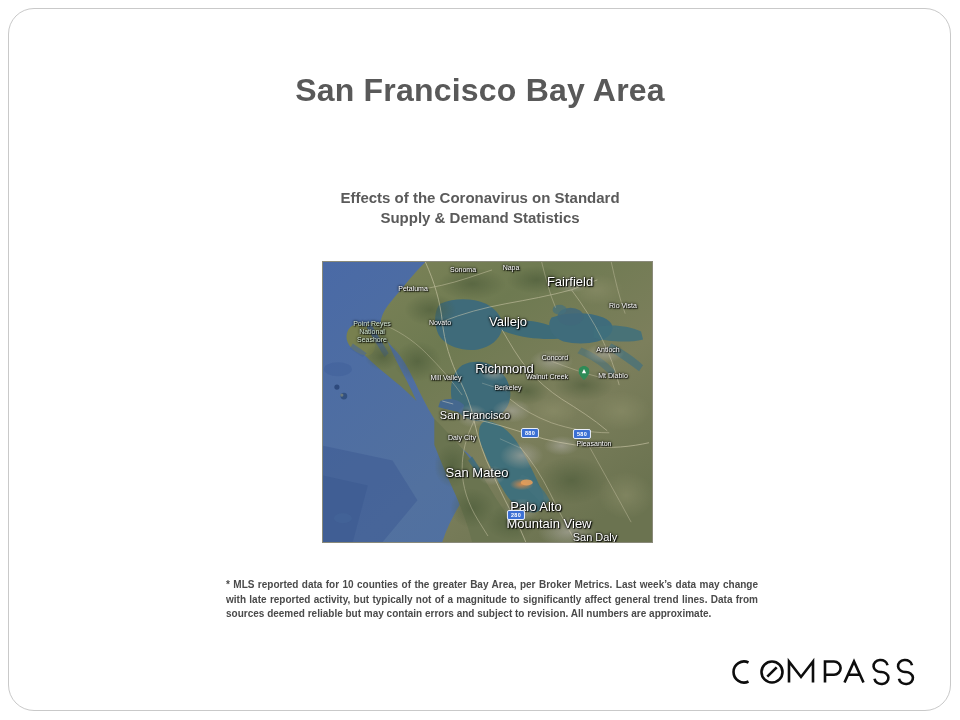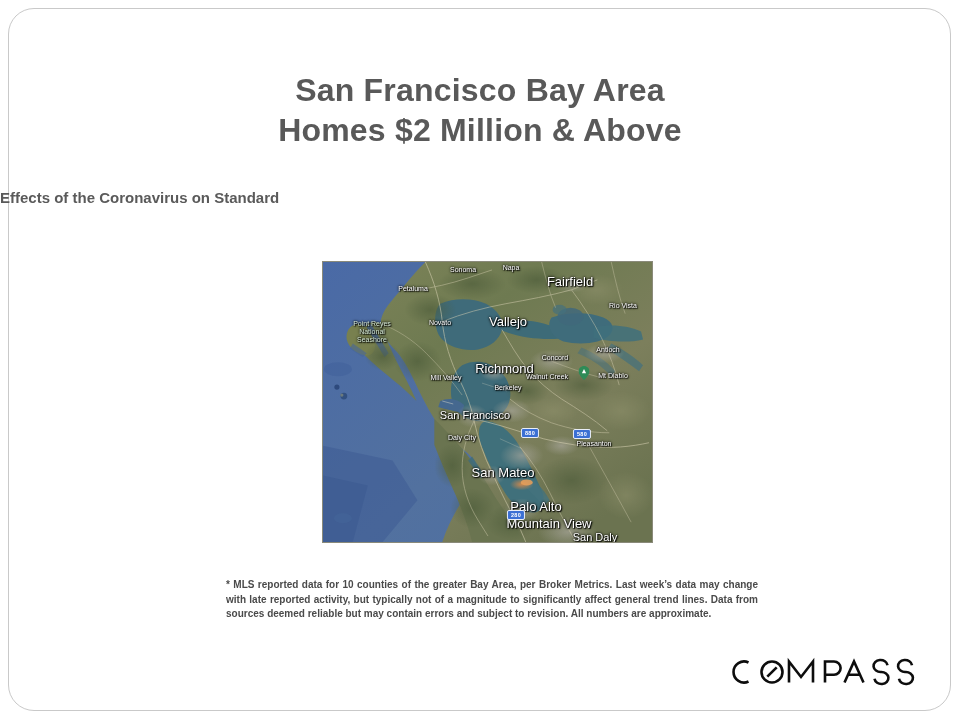--- a/index.html
+++ b/index.html
@@ -51,20 +51,21 @@
     letter-spacing: 0.2px;
     white-space: nowrap;
   }
 
   
   .subtitle-block {
     position: absolute;
     left: 0;
     top: 188px;
     width: 960px;
+    text-align: center;
   }
   .subtitle-line {
     color: #5a5a5a;
     font-size: 15px;
     font-weight: bold;
     line-height: 20px;
     white-space: nowrap;
   }
 
   
@@ -148,25 +149,25 @@
 </style>
 </head>
 <body>
 
 <div class="slide">
 
   <div class="slide-frame"></div>
 
   <div class="title-block">
     <div class="title-line">San Francisco Bay Area</div>
-    <div class="title-line">Homes $2 Million &amp; Above</div>
   </div>
 
   <div class="subtitle-block">
     <div class="subtitle-line">Effects of the Coronavirus on Standard</div>
+    <div class="subtitle-line">Supply &amp; Demand Statistics</div>
   </div>
 
   <div class="map-wrap">
     <svg class="map-canvas" viewBox="0 0 331 282" preserveAspectRatio="none">
       <defs>
         <linearGradient id="oceanGrad" x1="0" y1="0" x2="1" y2="1">
           <stop offset="0%" stop-color="#4a6aa6"></stop>
           <stop offset="55%" stop-color="#52719f"></stop>
           <stop offset="100%" stop-color="#4d6fa4"></stop>
         </linearGradient>
@@ -340,21 +341,21 @@
         <div class="map-label" style="left: 285px; top: 88px;">Antioch</div>
         <div class="map-label" style="left: 232px; top: 96px;">Concord</div>
         <div class="map-label md" style="left: 167px; top: 107px; padding-left: 29px;">Richmond</div>
         <div class="map-label" style="left: 123px; top: 116px;">Mill Valley</div>
         <div class="map-label" style="left: 224px; top: 115px;">Walnut Creek</div>
         <div class="map-label" style="left: 290px; top: 114px;">Mt Diablo</div>
         <div class="map-label" style="left: 185px; top: 126px;">Berkeley</div>
         <div class="map-label lg" style="left: 152px; top: 153px;">San Francisco</div>
         <div class="map-label" style="left: 139px; top: 176px;">Daly City</div>
         <div class="map-label" style="left: 271px; top: 182px;">Pleasanton</div>
-        <div class="map-label md" style="left: 180px; top: 211px;">San Mateo</div>
+        <div class="map-label md" style="left: 154px; top: 211px;">San Mateo</div>
         <div class="map-label md" style="left: 213px; top: 245px;">Palo Alto</div>
         <div class="map-label md" style="left: 226px; top: 262px;">Mountain View</div>
         <div class="map-label lg" style="left: 272px; top: 275px;">San Daly</div>
         <div class="map-label park" style="left: 49px; top: 70px;">Point Reyes<br>National<br>Seashore</div>
         <svg viewBox="0 0 11 14" class="park-pin" style="left: 261px; top: 118px;">
           <path d="M5.5,0 C8.5,0 11,2.4 11,5.4 C11,9 5.5,14 5.5,14 C5.5,14 0,9 0,5.4 C0,2.4 2.5,0 5.5,0 Z" fill="#2e8b57"></path>
           <path d="M5.5,3 L7.6,7.2 L3.4,7.2 Z" fill="#ffffff"></path>
         </svg>
         <div class="map-shield" style="left: 207px; top: 171px;">880</div>
         <div class="map-shield" style="left: 259px; top: 172px;">580</div>

